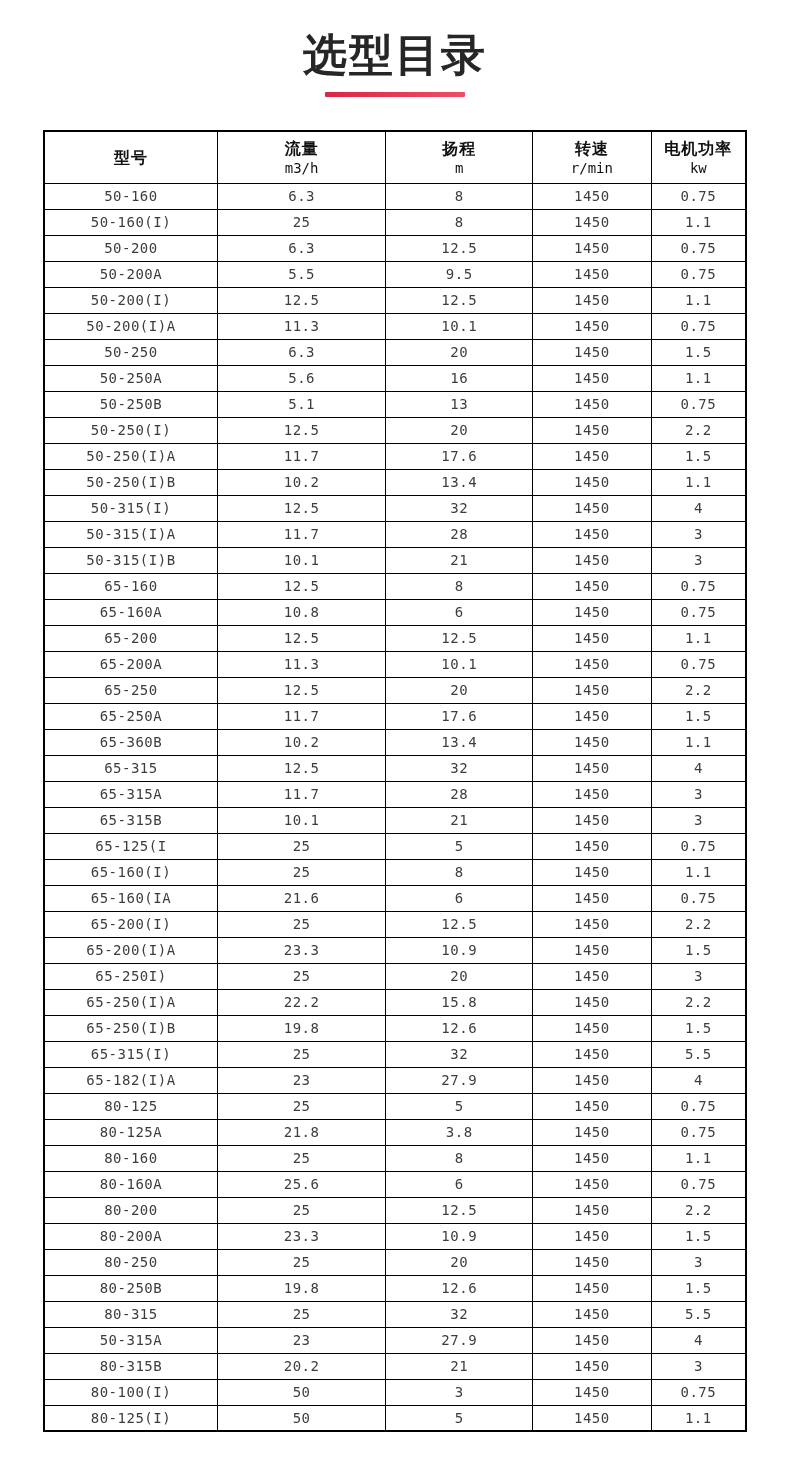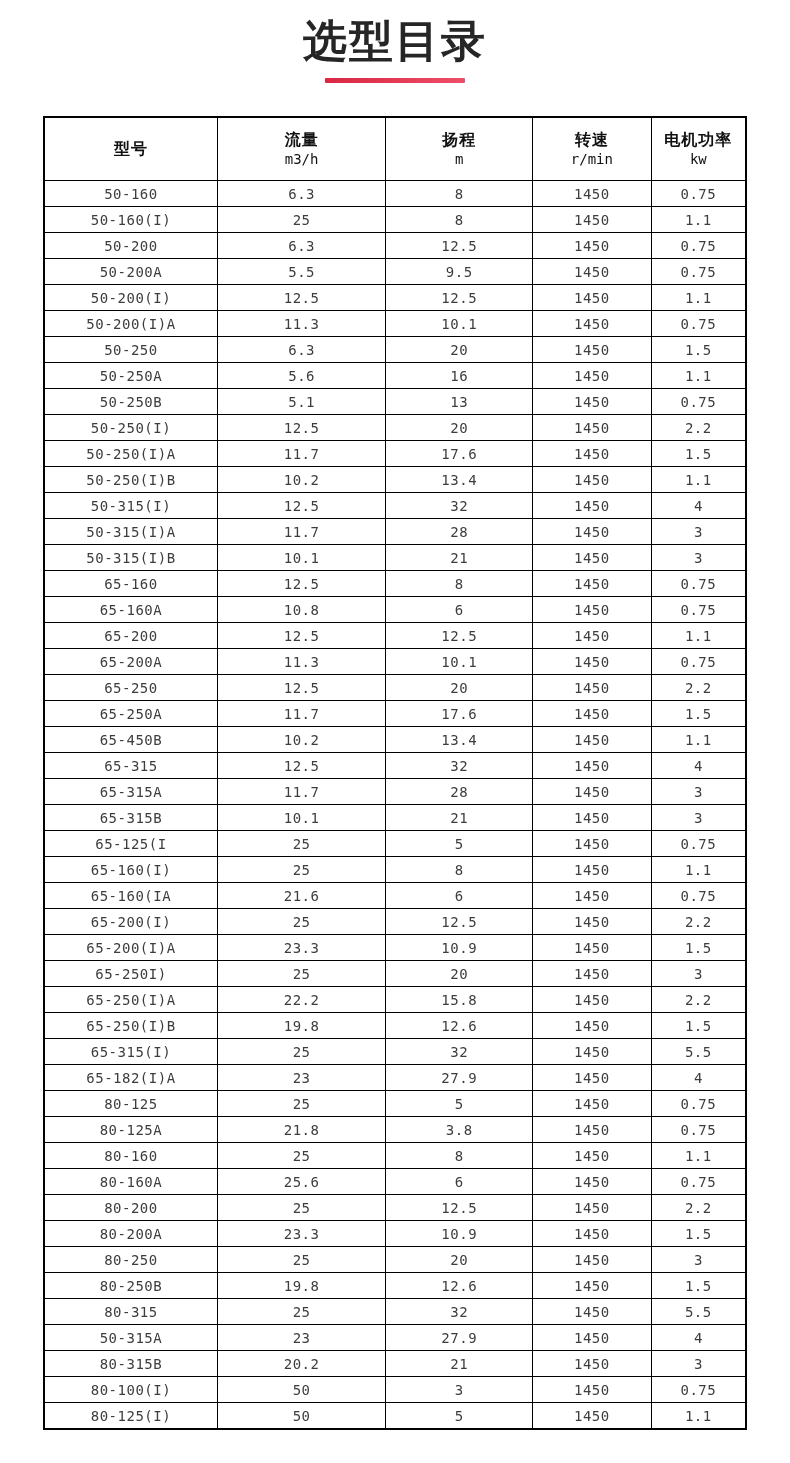--- a/index.html
+++ b/index.html
@@ -12,21 +12,21 @@
     overflow: hidden;
     font-family: "DejaVu Sans", "Liberation Sans", sans-serif;
   }
   .page {
     width: 790px;
     height: 1463px;
     overflow: hidden;
     background: #ffffff;
   }
   .title-block {
-    padding-top: 17px;
+    padding-top: 31px;
     text-align: center;
   }
   .page-title {
     font-size: 44px;
     line-height: 1.1;
     font-weight: 700;
     color: #262626;
     letter-spacing: 2px;
   }
   .title-underline {
@@ -52,21 +52,21 @@
     border: 1px solid #000000;
     text-align: center;
     vertical-align: middle;
     overflow: hidden;
     white-space: nowrap;
   }
   thead th {
     height: 52px;
     color: #111111;
     font-weight: 700;
-    padding: 8px 0;
+    padding: 2px 0;
   }
   .th-label {
     display: block;
     font-size: 16px;
     line-height: 20px;
     letter-spacing: 1px;
   }
   .th-unit {
     display: block;
     font-size: 14px;
@@ -268,21 +268,21 @@
           <td>2.2</td>
         </tr>
         <tr>
           <td>65-250A</td>
           <td>11.7</td>
           <td>17.6</td>
           <td>1450</td>
           <td>1.5</td>
         </tr>
         <tr>
-          <td>65-450B</td>
+          <td>65-360B</td>
           <td>10.2</td>
           <td>13.4</td>
           <td>1450</td>
           <td>1.1</td>
         </tr>
         <tr>
           <td>65-315</td>
           <td>12.5</td>
           <td>32</td>
           <td>1450</td>

